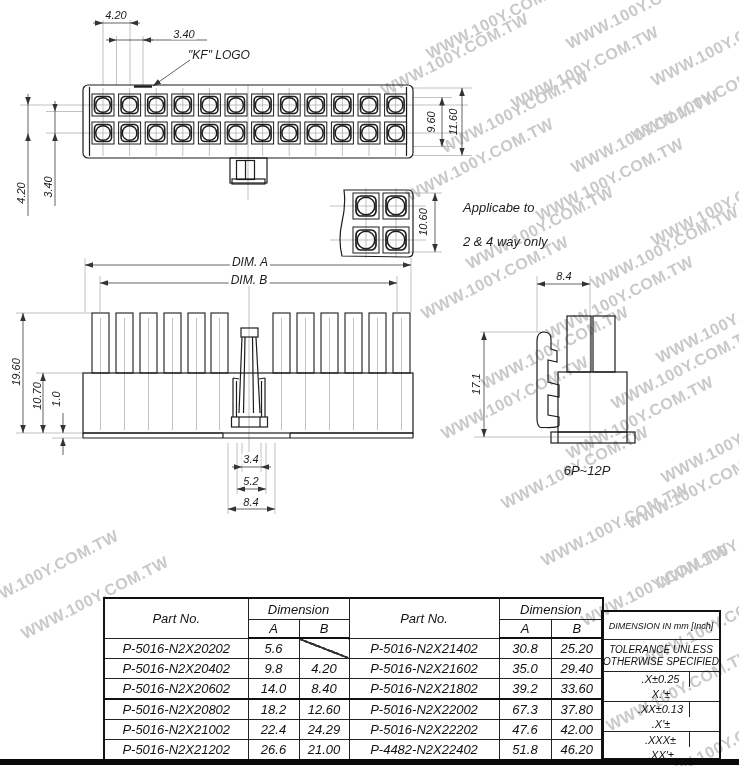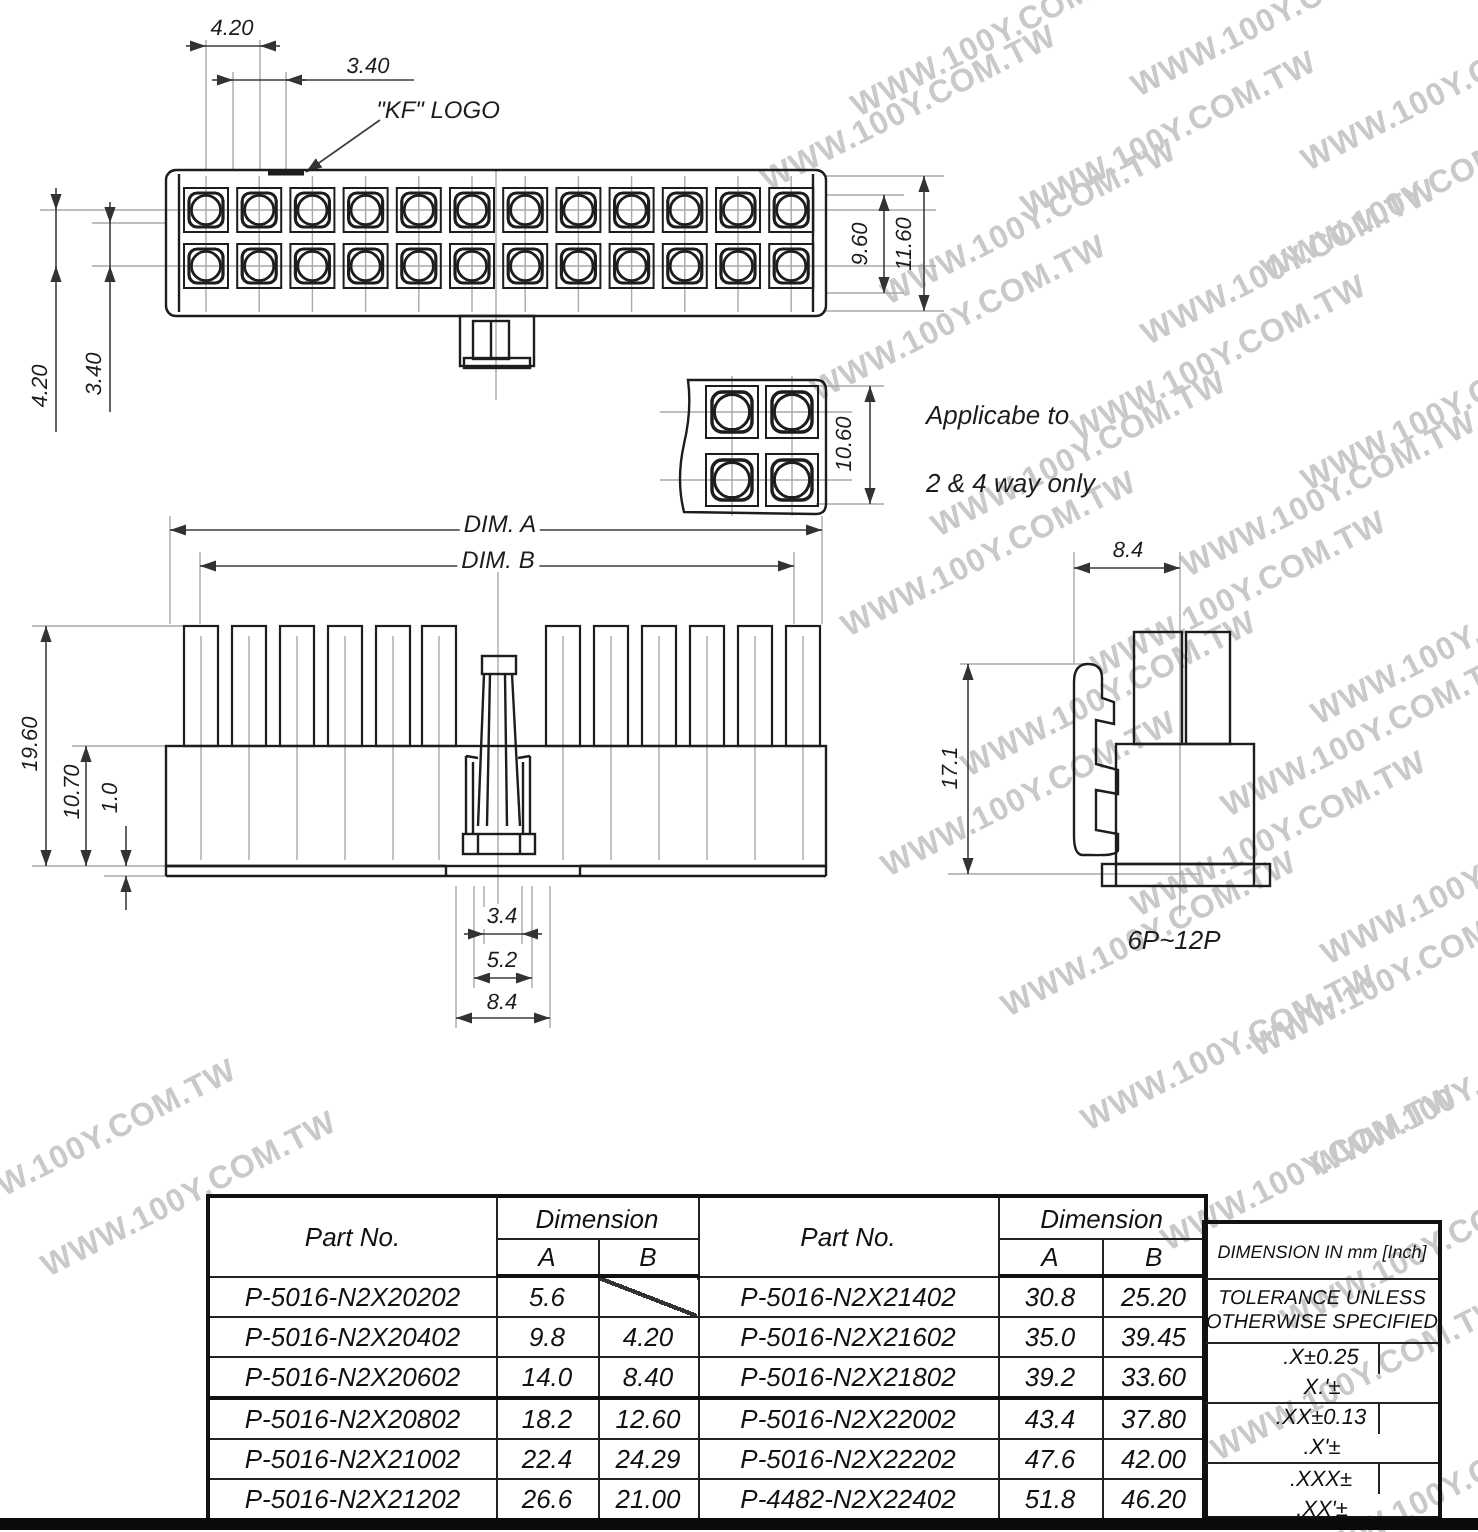--- a/index.html
+++ b/index.html
@@ -385,36 +385,36 @@
         <td>P-5016-N2X21402</td>
         <td>30.8</td>
         <td>25.20</td>
       </tr>
       <tr>
         <td>P-5016-N2X20402</td>
         <td>9.8</td>
         <td>4.20</td>
         <td>P-5016-N2X21602</td>
         <td>35.0</td>
-        <td>39.45</td>
+        <td>29.40</td>
       </tr>
       <tr class="thick">
         <td>P-5016-N2X20602</td>
         <td>14.0</td>
         <td>8.40</td>
         <td>P-5016-N2X21802</td>
         <td>39.2</td>
         <td>33.60</td>
       </tr>
       <tr>
         <td>P-5016-N2X20802</td>
         <td>18.2</td>
         <td>12.60</td>
         <td>P-5016-N2X22002</td>
-        <td>43.4</td>
+        <td>67.3</td>
         <td>37.80</td>
       </tr>
       <tr>
         <td>P-5016-N2X21002</td>
         <td>22.4</td>
         <td>24.29</td>
         <td>P-5016-N2X22202</td>
         <td>47.6</td>
         <td>42.00</td>
       </tr>

